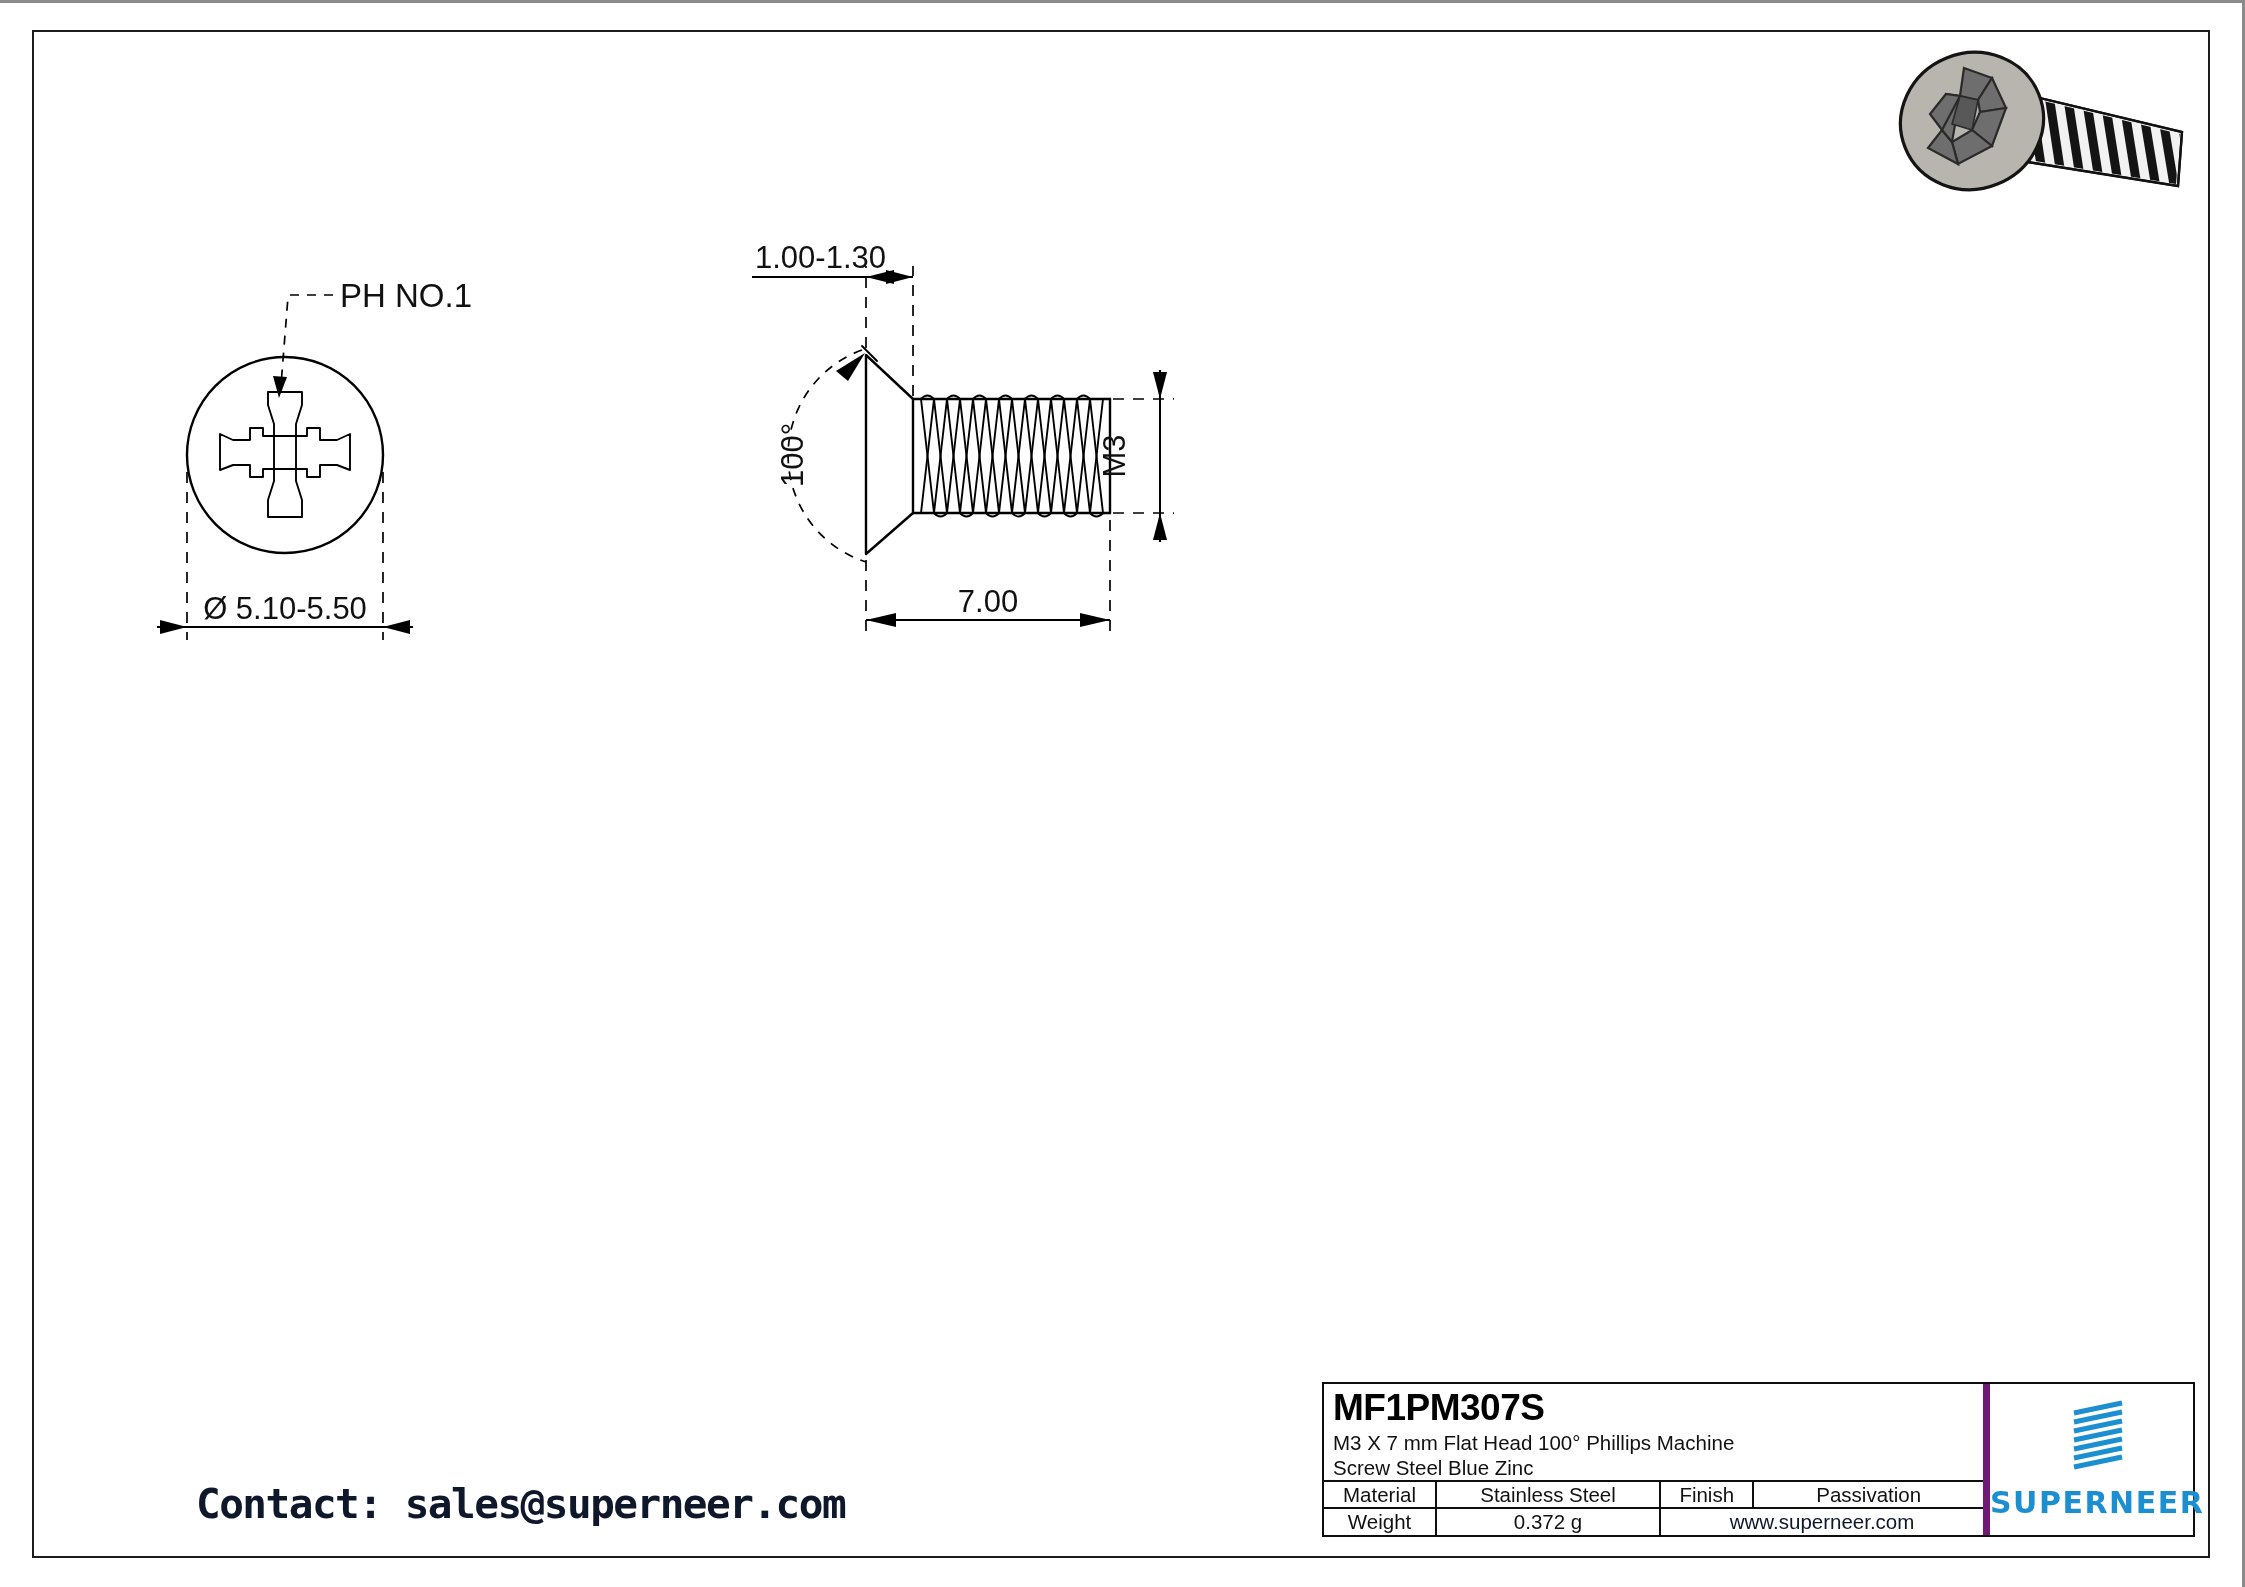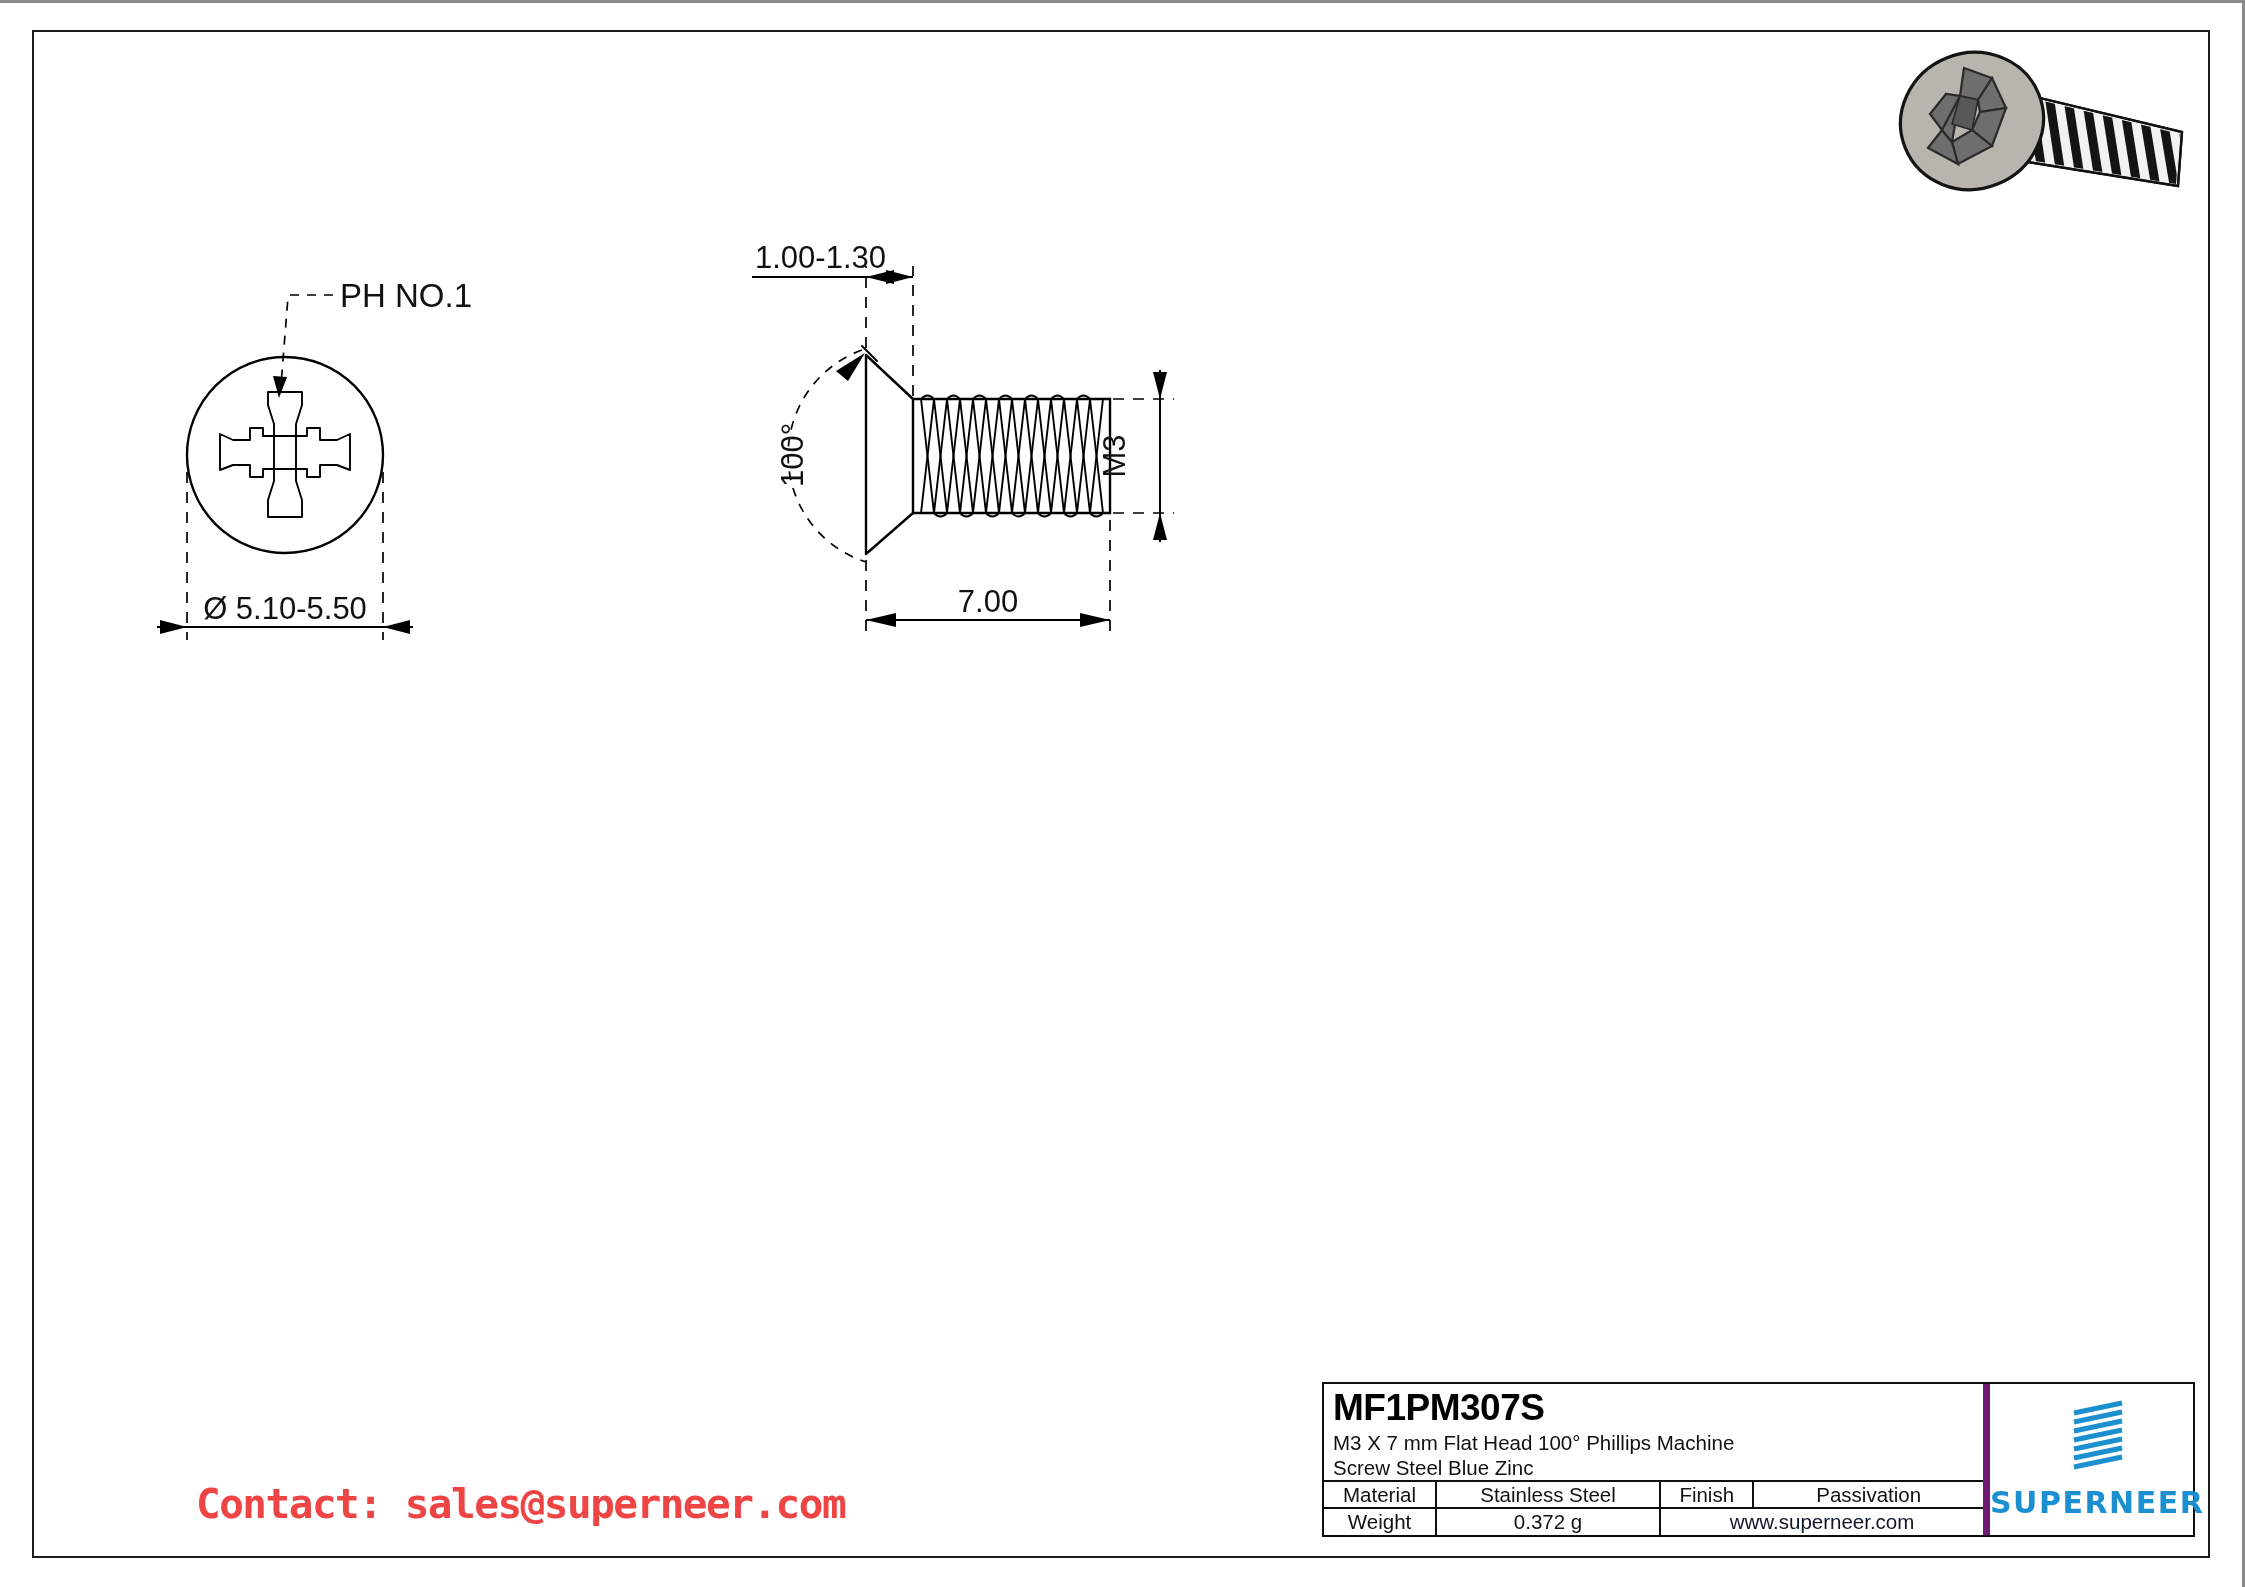--- a/index.html
+++ b/index.html
@@ -83,21 +83,21 @@
   }
 
   
   #contact {
     position: absolute;
     left: 196px;
     top: 1480px;
     font-family: "DejaVu Sans Mono", monospace;
     font-size: 41px;
     font-weight: 700;
-    color: #ef4444;
+    color: #0f172a;
     white-space: nowrap;
     letter-spacing: -1.5px;
   }
 
   
   #titleblock {
     position: absolute;
     left: 1322px;
     top: 1382px;
     width: 873px;

